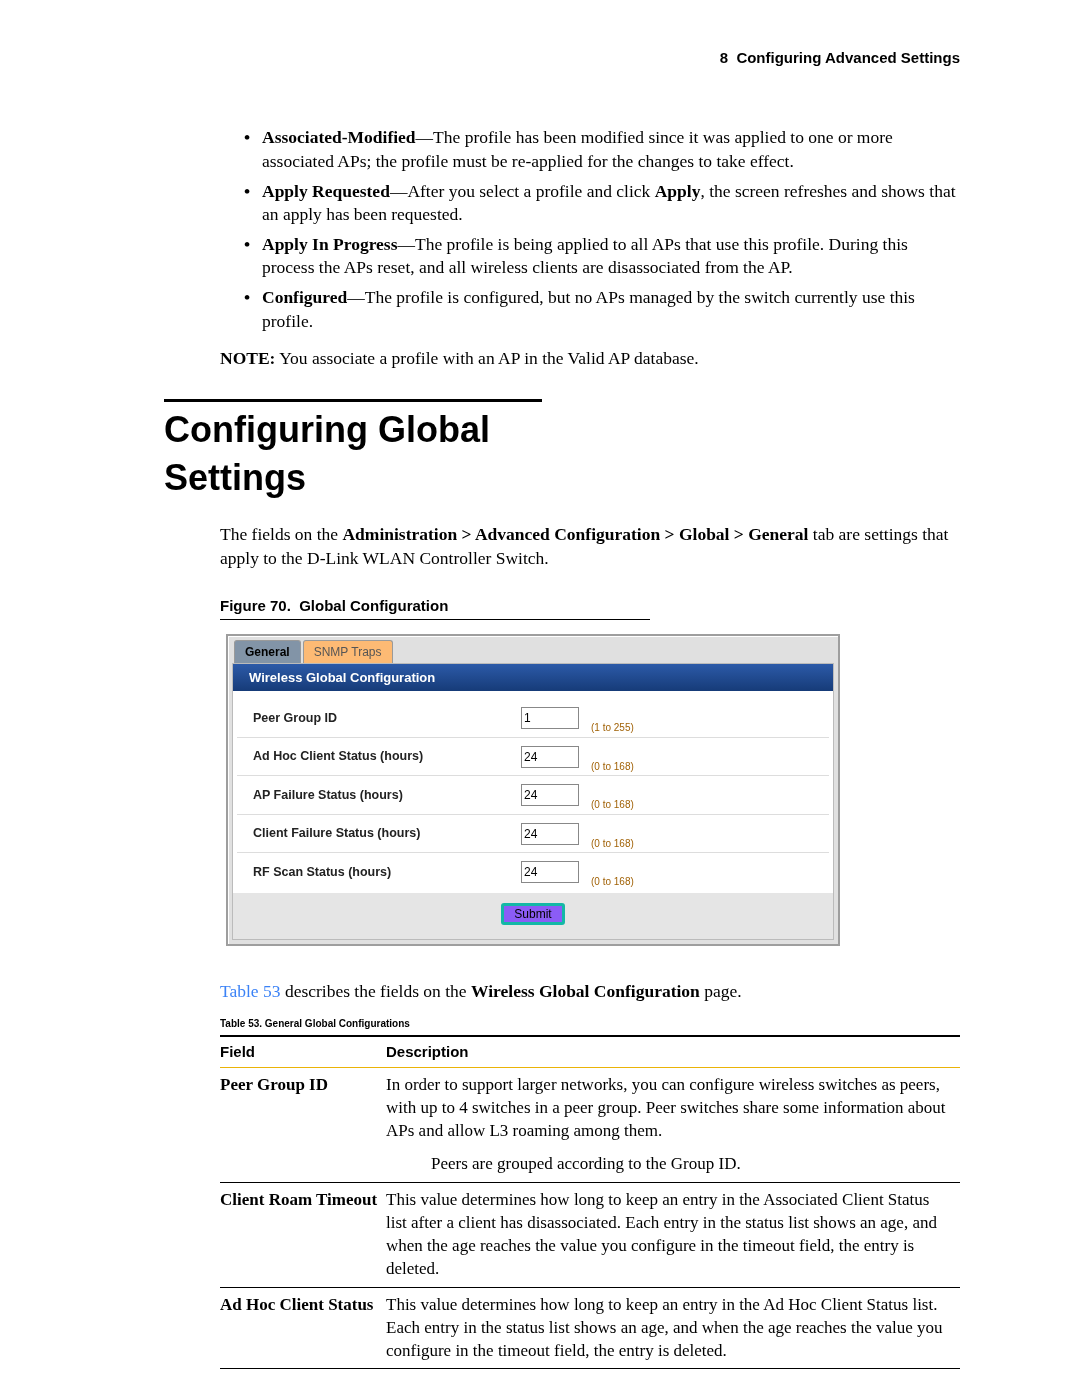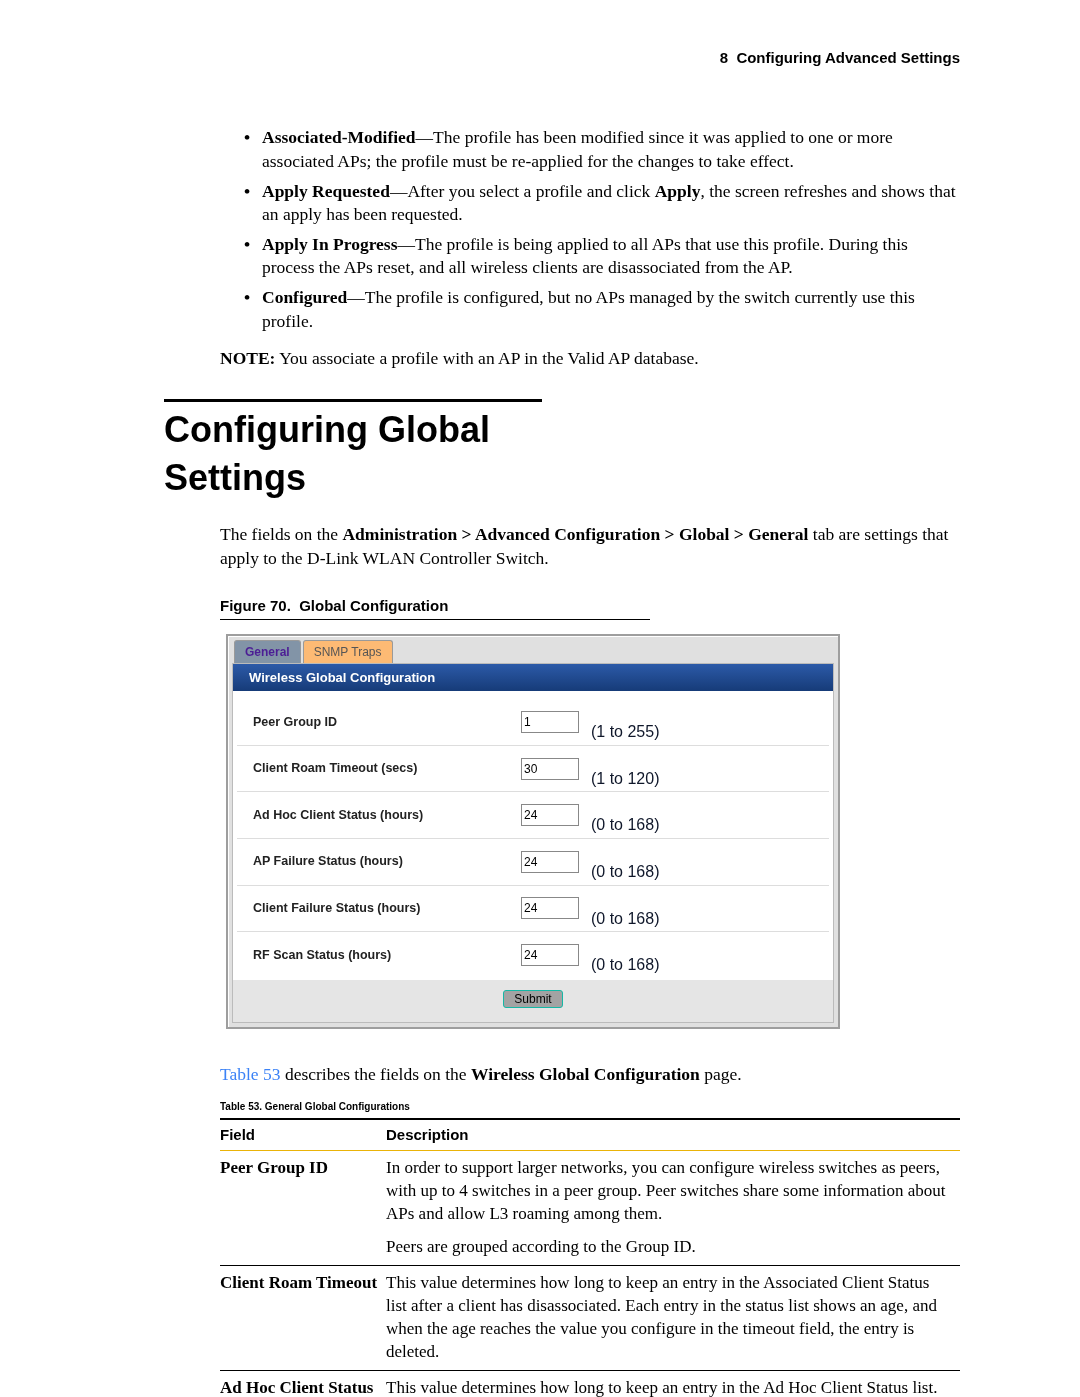--- a/index.html
+++ b/index.html
@@ -28,42 +28,42 @@
     border-top: 3px solid #000;
     padding-top: 4px;
     width: 378px;
   }
   .figcap { font-family: Arial, sans-serif; font-weight: bold; font-size: 15px; margin: 26px 0 -4px 0; }
   hr.fig-rule { border: none; border-top: 1px solid #000; margin: 6px 0 14px 0; width: 430px; }
   
   .ui-frame { width: 610px; margin-left: 6px; border: 2px solid #9e9e9e; background:#e0e0e0; box-shadow: inset 1px 1px 0 #fff; font-family: Arial, sans-serif; font-size: 13px; }
   .ui-tabs { display:flex; padding: 4px 6px 0 6px; gap:2px; }
   .ui-tab { padding: 3px 10px; font-size: 12px; background:#fdba74; border:1px solid #9a9a9a; border-bottom:none; color:#555; border-radius:3px 3px 0 0;}
-  .ui-tab.active { background:#8294a7; color:#4c1d95; font-weight:bold; }
+  .ui-tab.active { background:#8294a7; color:#000000; font-weight:bold; }
   .ui-titlebar { background: linear-gradient(#2c5aa8,#163b78); color:#fff; font-weight:bold; padding:5px 16px; font-size:13px; }
   .ui-body { background:#fff; border:1px solid #bbb; margin:0 4px 4px 4px; }
   .ui-rows { padding: 8px 4px 2px 4px; }
   .ui-row { display:flex; align-items:center; border-bottom:1px solid #ddd; padding:2px 4px; min-height:24px; }
   .ui-row:last-child { border-bottom:none; }
   .ui-row .lbl { width: 268px; padding-left:12px; font-weight:bold; color:#222; font-size:12.5px;}
   .ui-row input { width: 52px; height:18px; font-size:12px; padding:1px 2px; border:1px solid #888; background:#fff; }
-  .ui-row .hint { margin-left:12px; color:#0f172a; font-size:16px;margin-top:20px; }
+  .ui-row .hint { margin-left:12px; color:#a16207; font-size:10px;margin-top:20px; }
   .ui-submit-row { text-align:center; padding:10px 0 14px 0; background:#e5e5e5; }
-  .ui-submit-row button { font-size:12px; padding:1px 10px; background:#a3a3a3; border:1px solid #14b8a6; border-radius:3px;}
+  .ui-submit-row button { font-size:12px; padding:1px 10px; background:#8b5cf6; border:3px solid #14b8a6; border-radius:3px;}
   
   p.body-p { margin: 34px 0 6px 0; }
   a.linkref { color:#3b82f6; }
   .tablecap { font-family: Arial, sans-serif; font-size:10px; margin: 14px 0 4px 0; }
   .tablecap .num { font-weight:bold; }
   .tablecap .ttl { font-weight:bold; }
   table.desc-table { border-collapse: collapse; width: 100%; font-size: 17px; }
   table.desc-table th { font-family: Arial, sans-serif; font-weight:bold; font-size:15px; text-align:left; border-top: 2px solid #000; border-bottom: 1px solid #eab308; padding:5px 6px 5px 0;}
   table.desc-table td { border-bottom: 1px solid #000; padding:6px 6px 6px 0; vertical-align: top; }
   table.desc-table td:first-child { font-weight:bold; width: 160px; }
-  .para-gap { margin-top:10px; }
+  .para-gap { margin-top:10px;margin-left:45px; }
 </style>
 </head>
 <body>
 
 <div class="top-header">
   <span>8</span>&nbsp;&nbsp;<span>Configuring Advanced Settings</span>
 </div>
 
 <div class="content">
   <ul class="bullets">
@@ -90,25 +90,20 @@
       <div class="ui-tab active">General</div>
       <div class="ui-tab">SNMP Traps</div>
     </div>
     <div class="ui-body">
       <div class="ui-titlebar">Wireless Global Configuration</div>
       <div class="ui-rows">
         <div class="ui-row">
           <div class="lbl">Peer Group ID</div>
           <input value="1" style="">
           <div class="hint">(1 to 255)</div>
-        </div>
-        <div class="ui-row">
-          <div class="lbl">Client Roam Timeout (secs)</div>
-          <input value="30" style="">
-          <div class="hint">(1 to 120)</div>
         </div>
         <div class="ui-row">
           <div class="lbl">Ad Hoc Client Status (hours)</div>
           <input value="24" style="">
           <div class="hint">(0 to 168)</div>
         </div>
         <div class="ui-row">
           <div class="lbl">AP Failure Status (hours)</div>
           <input value="24" style="">
           <div class="hint">(0 to 168)</div>

